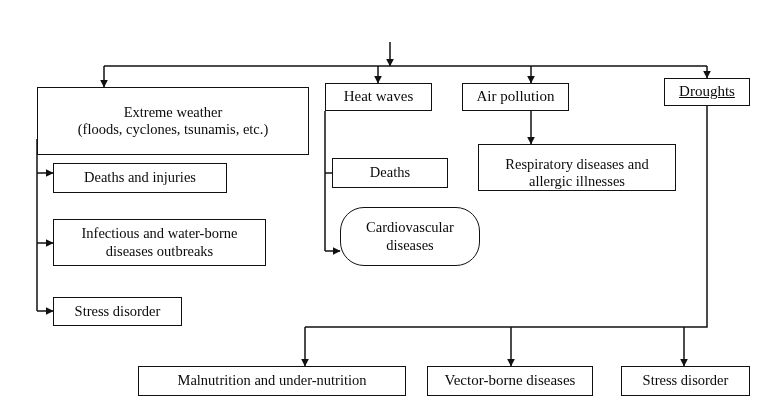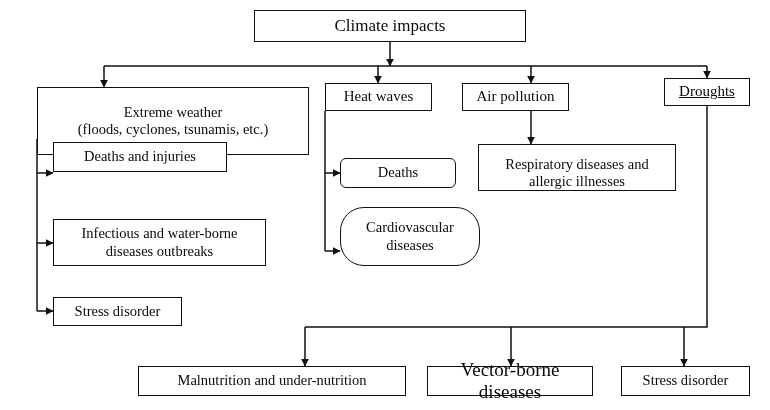--- a/index.html
+++ b/index.html
@@ -76,60 +76,57 @@
       <path d="M 531 111 L 531 144" marker-end="url(#arw)"></path>
 
       <path d="M 707 106 L 707 327 L 305 327"></path>
       <path d="M 305 327 L 305 366" marker-end="url(#arw)"></path>
       <path d="M 511 327 L 511 366" marker-end="url(#arw)"></path>
       <path d="M 684 327 L 684 366" marker-end="url(#arw)"></path>
 
     </g>
   </svg>
 
-  <div class="node" style="left: 254px; top: 10px; width: 272px; height: 32px; font-size: 17px; border-color: rgb(17, 17, 17); color: rgb(10, 10, 10);">
-    <span class="lbl">Climate impacts</span>
-  </div>
   <div class="node" style="left: 37px; top: 87px; width: 272px; height: 68px; font-size: 14.5px; border-color: rgb(17, 17, 17); color: rgb(10, 10, 10);">
     <span class="lbl">Extreme weather
 (floods, cyclones,  tsunamis, etc.)</span>
   </div>
   <div class="node" style="left: 325px; top: 83px; width: 107px; height: 28px; font-size: 15px; border-color: rgb(17, 17, 17); color: rgb(10, 10, 10);">
     <span class="lbl">Heat waves</span>
   </div>
   <div class="node" style="left: 462px; top: 83px; width: 107px; height: 28px; font-size: 15px; border-color: rgb(17, 17, 17); color: rgb(10, 10, 10);">
     <span class="lbl">Air pollution</span>
   </div>
   <div class="node" style="left: 664px; top: 78px; width: 86px; height: 28px; font-size: 15px; border-color: rgb(17, 17, 17); color: rgb(10, 10, 10); text-decoration: underline;">
     <span class="lbl">Droughts</span>
   </div>
-  <div class="node" style="left: 53px; top: 142px; width: 174px; height: 30px; font-size: 14.5px; border-color: rgb(17, 17, 17); color: rgb(10, 10, 10);">
+  <div class="node" style="left: 53px; top: 163px; width: 174px; height: 30px; font-size: 14.5px; border-color: rgb(17, 17, 17); color: rgb(10, 10, 10);">
     <span class="lbl">Deaths and  injuries</span>
   </div>
   <div class="node" style="left: 53px; top: 219px; width: 213px; height: 47px; font-size: 14.5px; border-color: rgb(17, 17, 17); color: rgb(10, 10, 10);">
     <span class="lbl">Infectious and water-borne
 diseases outbreaks</span>
   </div>
   <div class="node" style="left: 53px; top: 297px; width: 129px; height: 29px; font-size: 14.5px; border-color: rgb(17, 17, 17); color: rgb(10, 10, 10);">
     <span class="lbl">Stress disorder</span>
   </div>
-  <div class="node" style="left: 340px; top: 158px; width: 116px; height: 30px; font-size: 14.5px; border-color: rgb(17, 17, 17); color: rgb(10, 10, 10); border-radius: 6px;">
+  <div class="node" style="left: 332px; top: 158px; width: 116px; height: 30px; font-size: 14.5px; border-color: rgb(17, 17, 17); color: rgb(10, 10, 10);">
     <span class="lbl">Deaths</span>
   </div>
   <div class="node" style="left: 340px; top: 207px; width: 140px; height: 59px; font-size: 14.5px; border-color: rgb(17, 17, 17); color: rgb(10, 10, 10); border-radius: 24px;">
     <span class="lbl">Cardiovascular
 diseases</span>
   </div>
   <div class="node" style="left: 478px; top: 144px; width: 198px; height: 47px; font-size: 14.5px; border-color: rgb(17, 17, 17); color: rgb(10, 10, 10); align-items: flex-end;">
     <span class="lbl">Respiratory diseases and
 allergic illnesses</span>
   </div>
   <div class="node" style="left: 138px; top: 366px; width: 268px; height: 30px; font-size: 14.5px; border-color: rgb(17, 17, 17); color: rgb(10, 10, 10);">
     <span class="lbl">Malnutrition and under-nutrition</span>
   </div>
-  <div class="node" style="left: 427px; top: 366px; width: 166px; height: 30px; font-size: 19px; border-color: rgb(17, 17, 17); color: rgb(10, 10, 10);">
+  <div class="node" style="left: 427px; top: 366px; width: 166px; height: 30px; font-size: 15px; border-color: rgb(17, 17, 17); color: rgb(10, 10, 10);">
     <span class="lbl">Vector-borne diseases</span>
   </div>
   <div class="node" style="left: 621px; top: 366px; width: 129px; height: 30px; font-size: 14.5px; border-color: rgb(17, 17, 17); color: rgb(10, 10, 10);">
     <span class="lbl">Stress disorder</span>
   </div>
 
 </div>
 
 </body></html>

